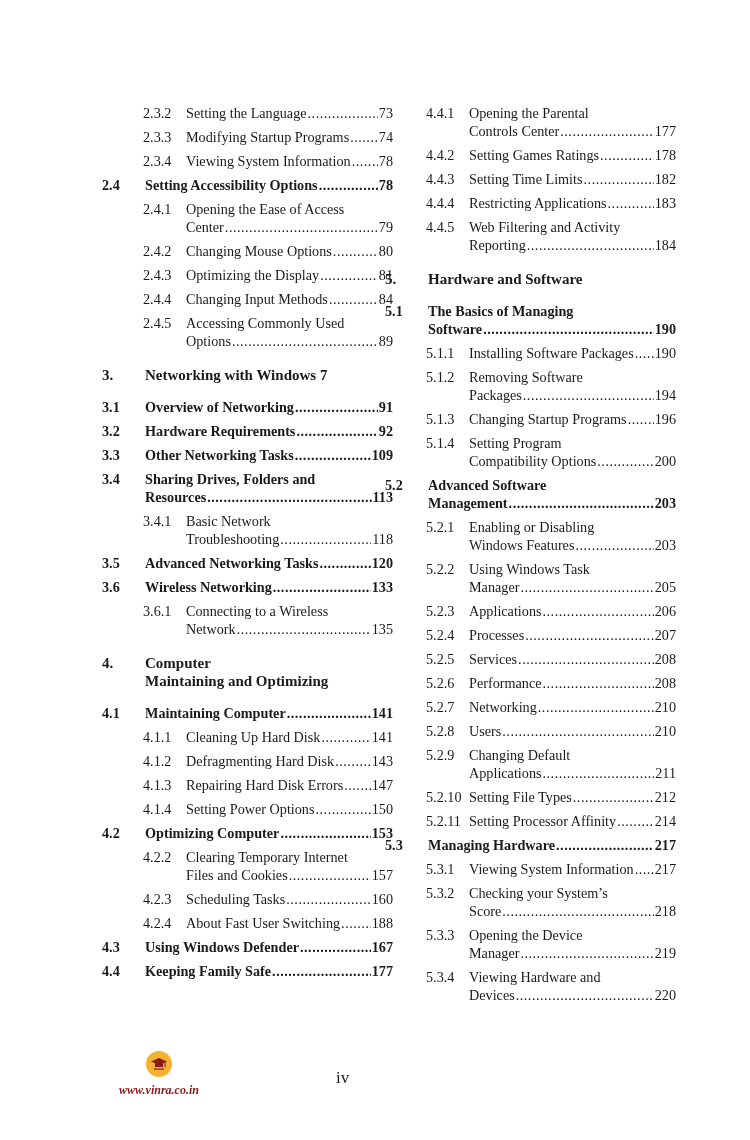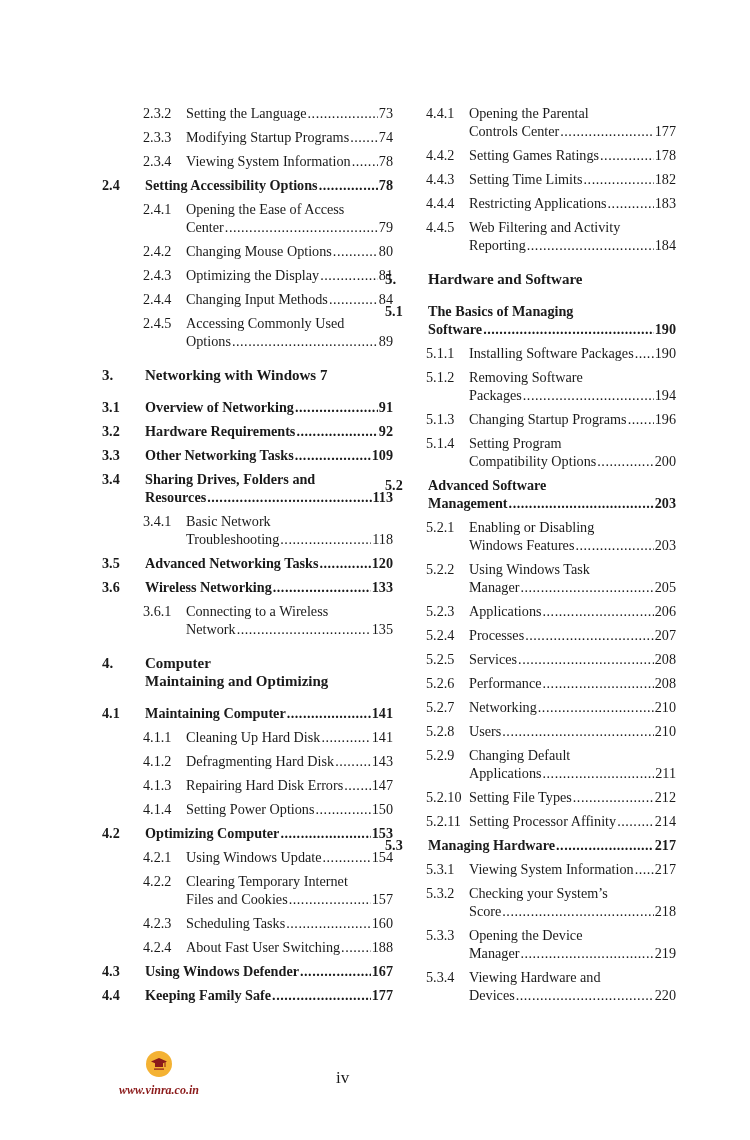--- a/index.html
+++ b/index.html
@@ -290,30 +290,20 @@
       <span class="num">4.2</span>
       <span class="body">
         <div class="line">
           <span class="t">Optimizing Computer</span>
           <span class="dots"></span>
           <span class="pg">153</span>
         </div>
       </span>
     </div>
     <div class="entry sub">
-      <span class="num">4.2.1</span>
-      <span class="body">
-        <div class="line">
-          <span class="t">Using Windows Update</span>
-          <span class="dots"></span>
-          <span class="pg">154</span>
-        </div>
-      </span>
-    </div>
-    <div class="entry sub">
       <span class="num">4.2.2</span>
       <span class="body">
         <div class="line">
           <span class="t">Clearing Temporary Internet</span>
         </div>
         <div class="line">
           <span class="t">Files and Cookies</span>
           <span class="dots"></span>
           <span class="pg">157</span>
         </div>

